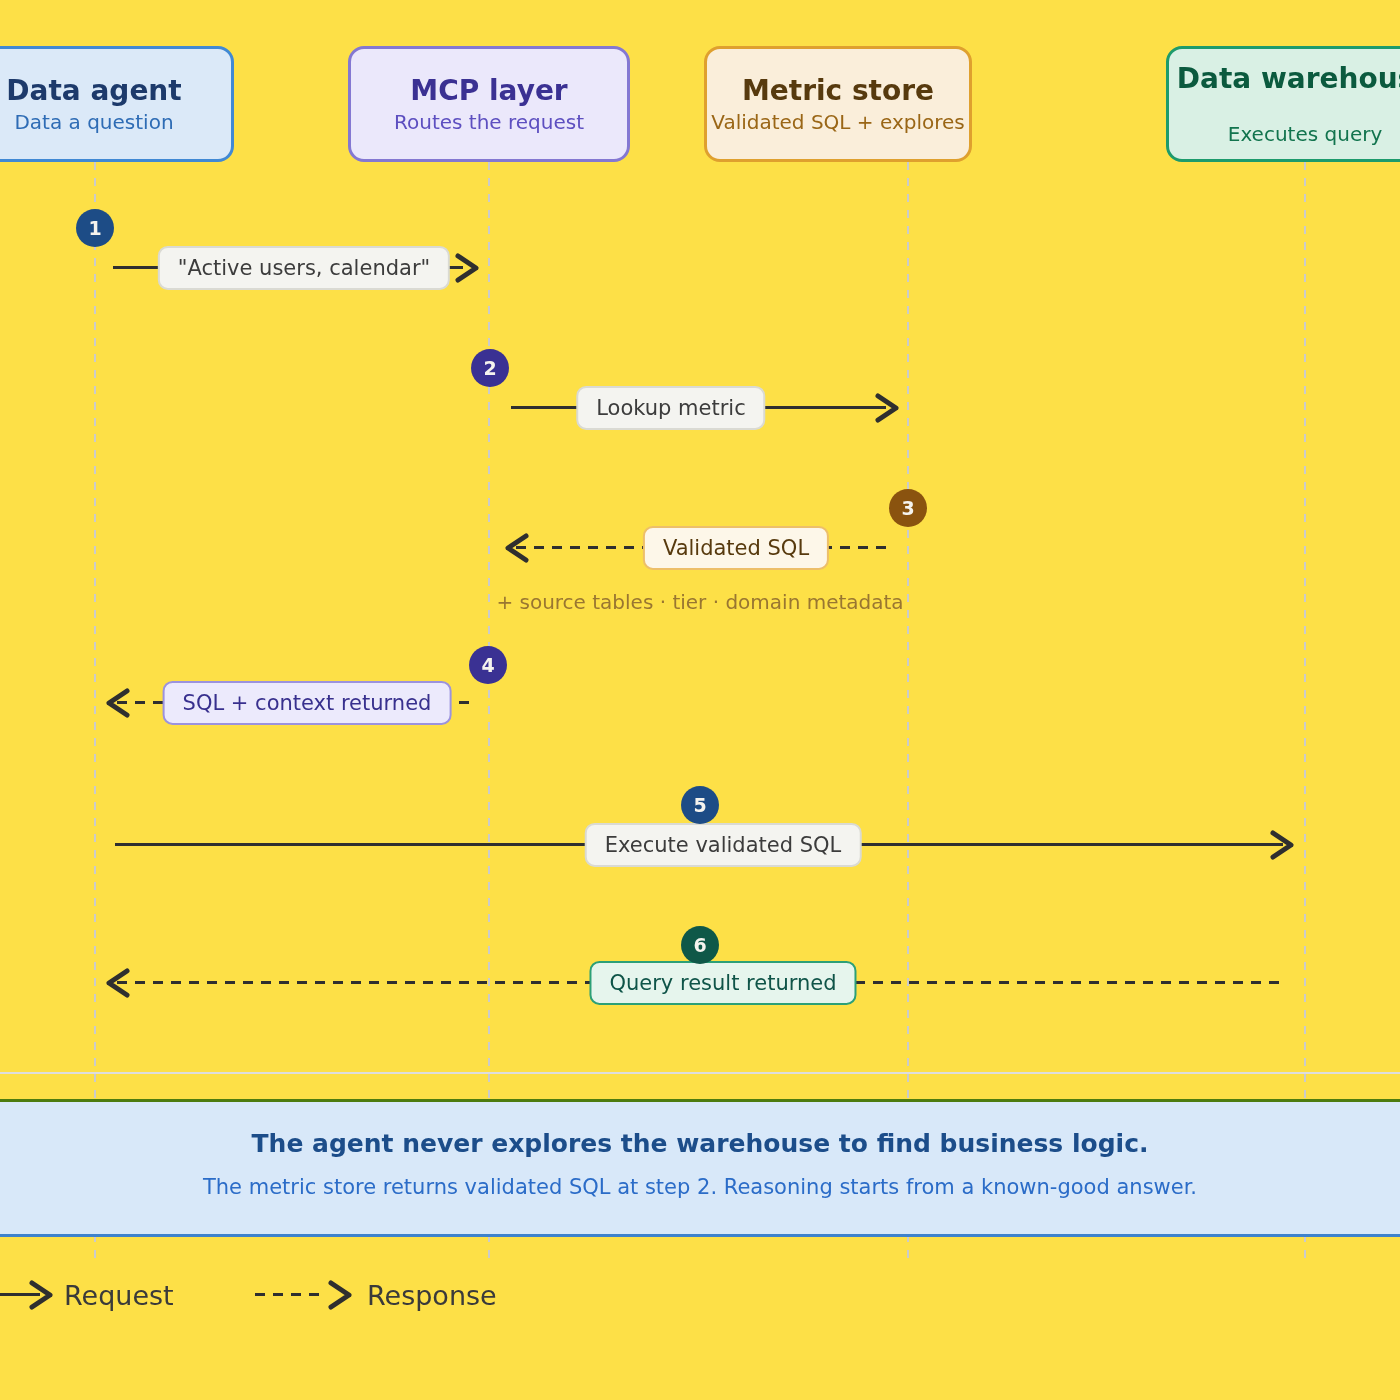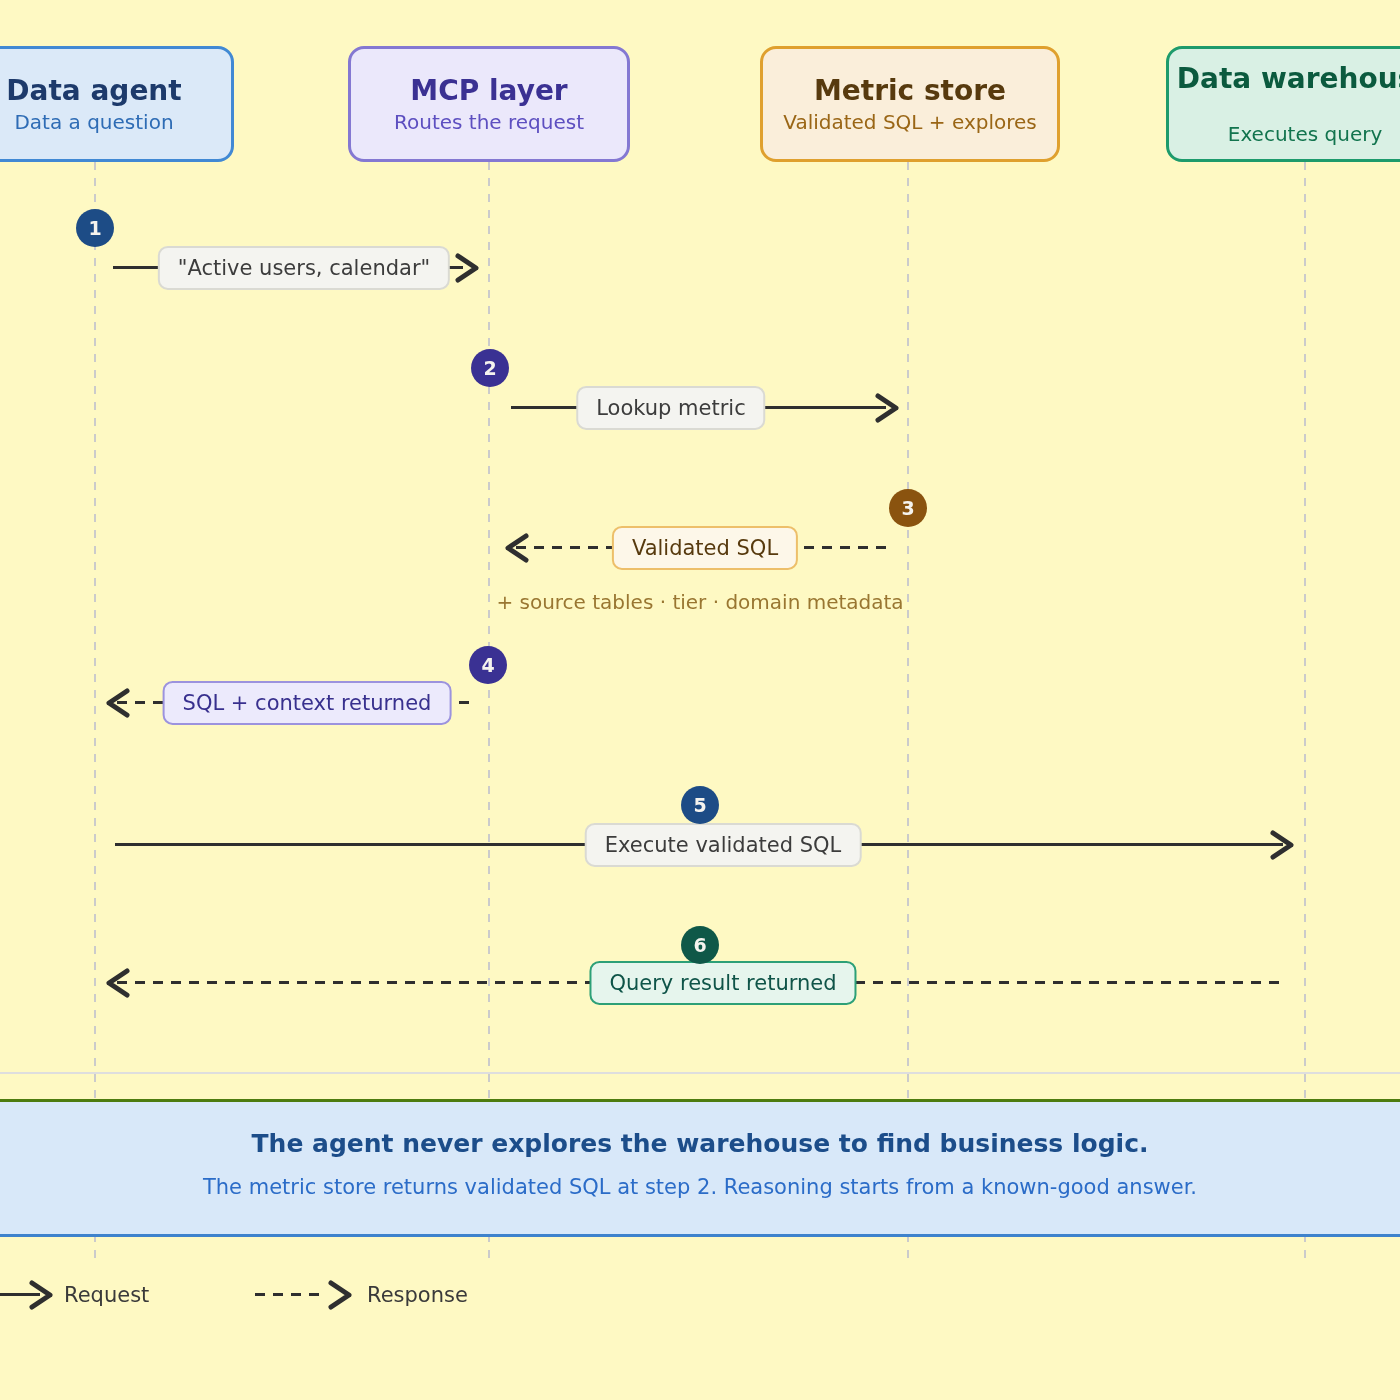--- a/index.html
+++ b/index.html
@@ -1,17 +1,17 @@
 <!DOCTYPE html>
 <html><head>
 <meta charset="utf-8">
 <style>
   html,body{margin:0;padding:0;background:#ffffff;}
   body{font-family:"DejaVu Sans","Liberation Sans",sans-serif;}
-  #canvas{position:relative;width:1400px;height:1400px;overflow:hidden;background:#fef9c3;}
+  #canvas{position:relative;width:1400px;height:1400px;overflow:hidden;background:#fde047;}
 
   
   .lifeline{position:absolute;width:2px;top:162px;height:1096px;
     background:repeating-linear-gradient(180deg,#cbcbcb 0 8px,transparent 8px 16px);z-index:0;}
 
   
   .actor{position:absolute;top:46px;height:116px;border-radius:16px;border:3px solid;
     display:flex;flex-direction:column;align-items:center;justify-content:center;gap:7px;
     box-sizing:border-box;z-index:3;}
   .actor .t{font-size:28px;font-weight:bold;line-height:1;}
@@ -52,41 +52,41 @@
 
   
   .sep{position:absolute;left:0;width:1400px;top:1072px;height:2px;background:#dedede;z-index:0;}
   .callout{position:absolute;left:0;width:1400px;top:1099px;height:138px;box-sizing:border-box;
     background:#d8e8f9;border-top:3px solid #4d7c0f;border-bottom:3px solid #3e82cc;
     text-align:center;z-index:2;}
   .callout .ct{margin-top:27px;font-size:25px;font-weight:bold;color:#1c4d8a;}
   .callout .cs{margin-top:17px;font-size:21px;color:#2b6cc8;}
 
   
-  .legend-label{position:absolute;font-size:21px;color:#3a3a3a;z-index:2;line-height:25px;}
+  .legend-label{position:absolute;font-size:27px;color:#3a3a3a;z-index:2;line-height:25px;}
 </style>
 </head>
 <body>
 
 <div id="canvas">
 
   <div class="lifeline" style="left:94px"></div>
   <div class="lifeline" style="left:488px"></div>
   <div class="lifeline" style="left:907px"></div>
   <div class="lifeline" style="left:1304px"></div>
 
   <div class="actor actor-blue" style="left:-46px;width:280px">
     <div class="t">Data agent</div>
     <div class="s">Data a question</div>
   </div>
   <div class="actor actor-purple" style="left:348px;width:282px">
     <div class="t">MCP layer</div>
     <div class="s">Routes the request</div>
   </div>
-  <div class="actor actor-amber" style="left:760px;width:300px">
+  <div class="actor actor-amber" style="left:704px;width:268px">
     <div class="t">Metric store</div>
     <div class="s">Validated SQL + explores</div>
   </div>
   <div class="actor actor-green" style="left:1166px;width:278px">
     <div class="t">Data warehouse</div>
     <div class="s">Executes query</div>
   </div>
 
   <div class="badge badge-navy" style="left:76px;top:209px">1</div>
   <div class="line-solid" style="left:113px;top:266px;width:350px"></div>
@@ -100,21 +100,21 @@
   <svg class="head" style="left:871px;top:392px" width="30" height="32" viewBox="0 0 30 32">
       <polyline points="7,4 25,16 7,28" fill="none" stroke="#2f2f2f" stroke-width="5" stroke-linecap="round" stroke-linejoin="round"></polyline>
     </svg>
   <div class="msg msg-gray" style="left:671px;top:408px">Lookup metric</div>
 
   <div class="badge badge-brown" style="left:889px;top:489px">3</div>
   <div class="line-dashed" style="left:516px;top:546px;width:372px"></div>
   <svg class="head" style="left:503px;top:532px" width="30" height="32" viewBox="0 0 30 32">
       <polyline points="23,4 5,16 23,28" fill="none" stroke="#2f2f2f" stroke-width="5" stroke-linecap="round" stroke-linejoin="round"></polyline>
     </svg>
-  <div class="msg msg-amber" style="left:705px;top:548px">Validated SQL</div>
+  <div class="msg msg-amber" style="left:736px;top:548px">Validated SQL</div>
   <div class="note" style="left:700px;top:602px">+ source tables · tier · domain metadata</div>
 
   <div class="badge badge-indigo" style="left:469px;top:646px">4</div>
   <div class="line-dashed" style="left:117px;top:701px;width:352px"></div>
   <svg class="head" style="left:104px;top:687px" width="30" height="32" viewBox="0 0 30 32">
       <polyline points="23,4 5,16 23,28" fill="none" stroke="#2f2f2f" stroke-width="5" stroke-linecap="round" stroke-linejoin="round"></polyline>
     </svg>
   <div class="msg msg-purple" style="left:307px;top:703px">SQL + context returned</div>
 
   <div class="badge badge-navy" style="left:681px;top:786px">5</div>

